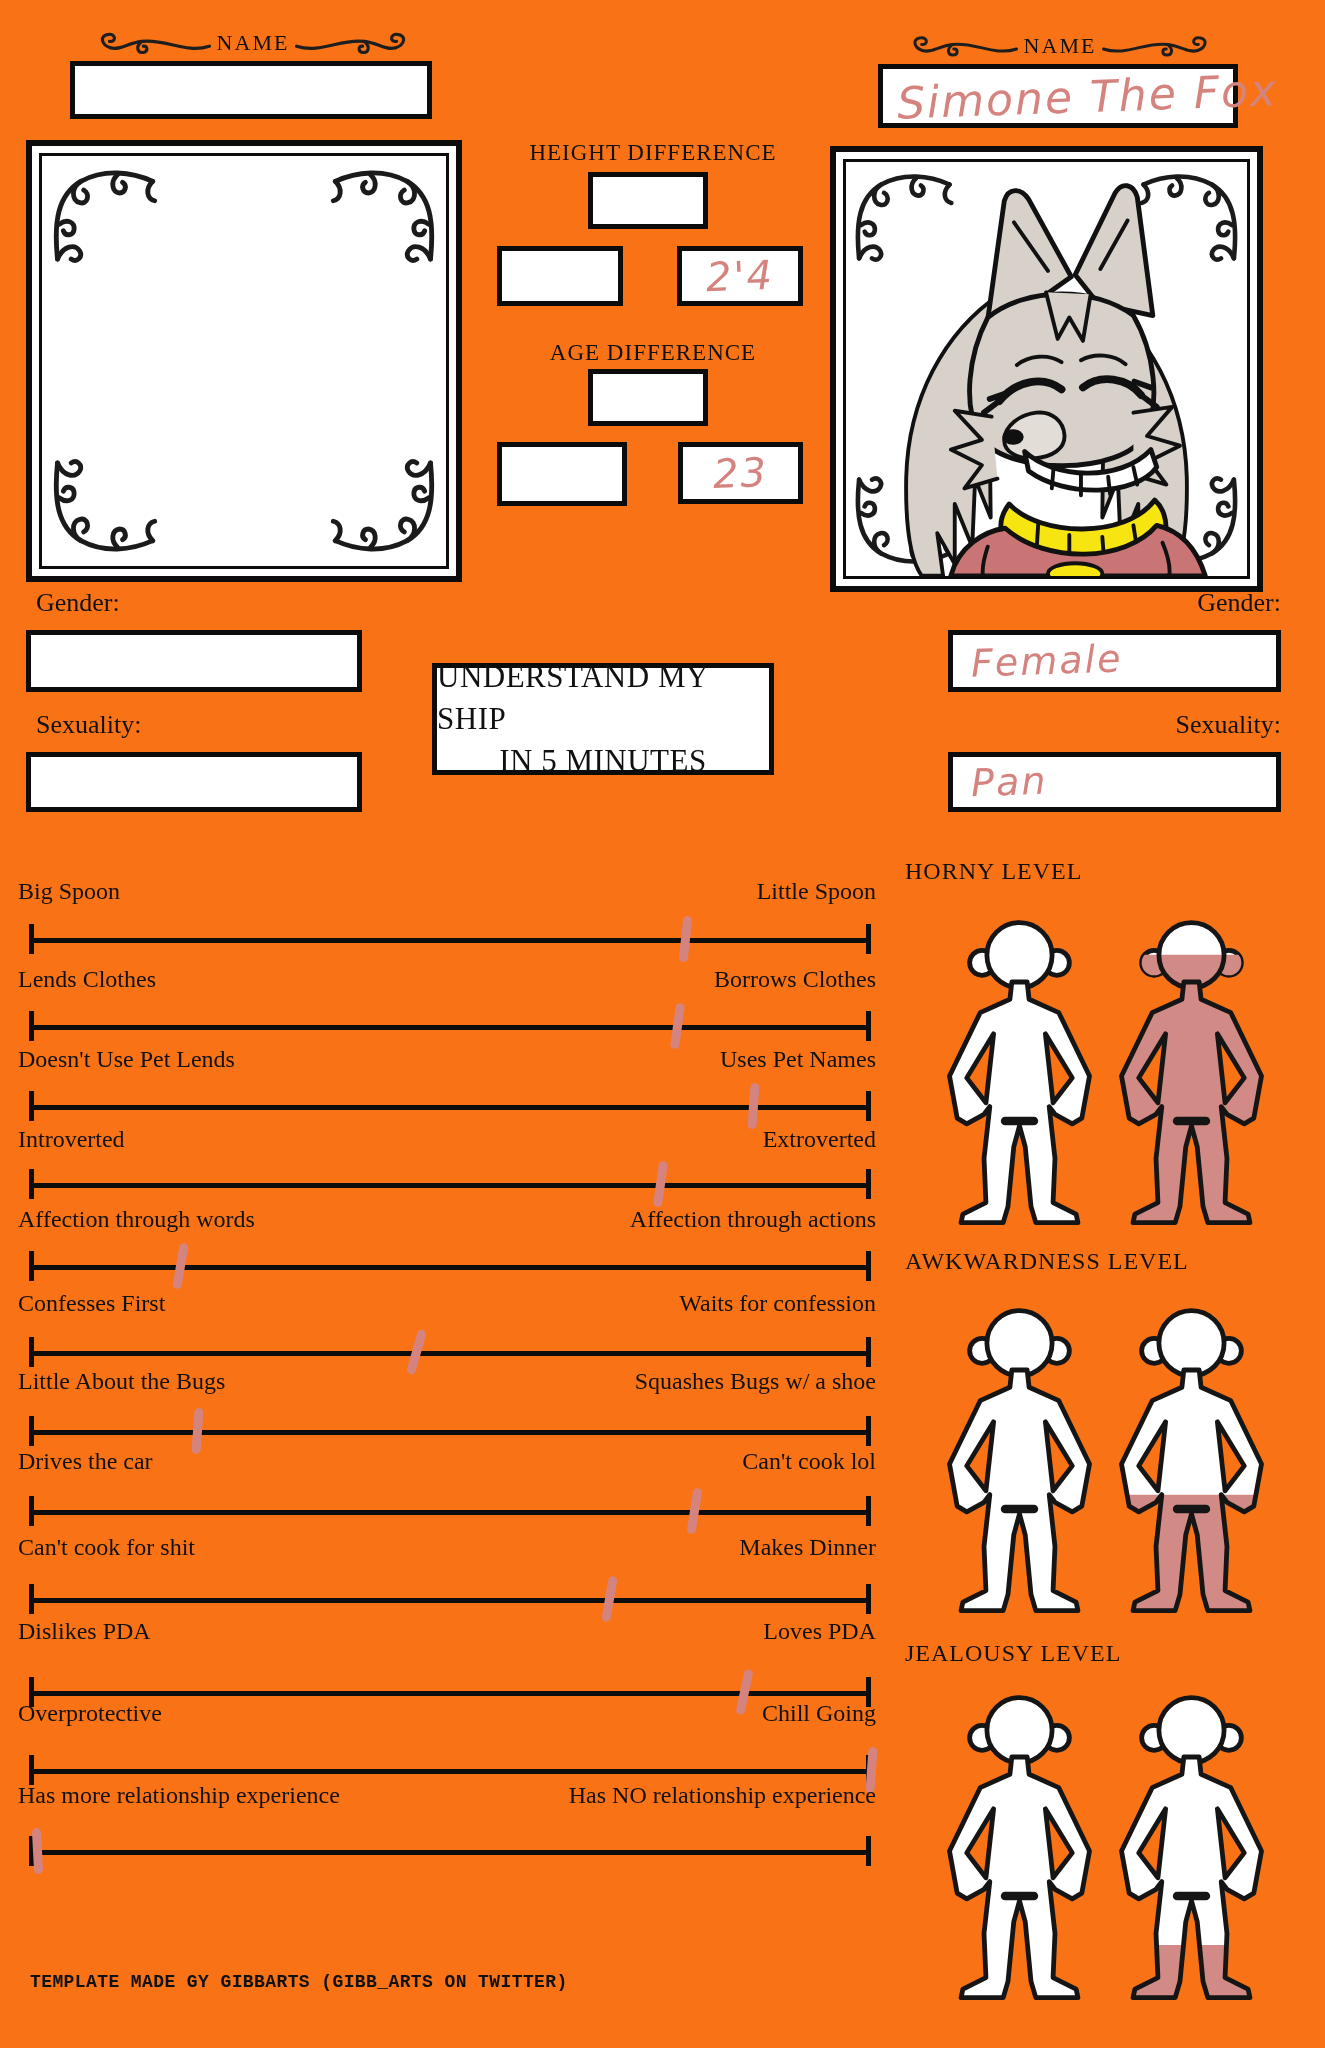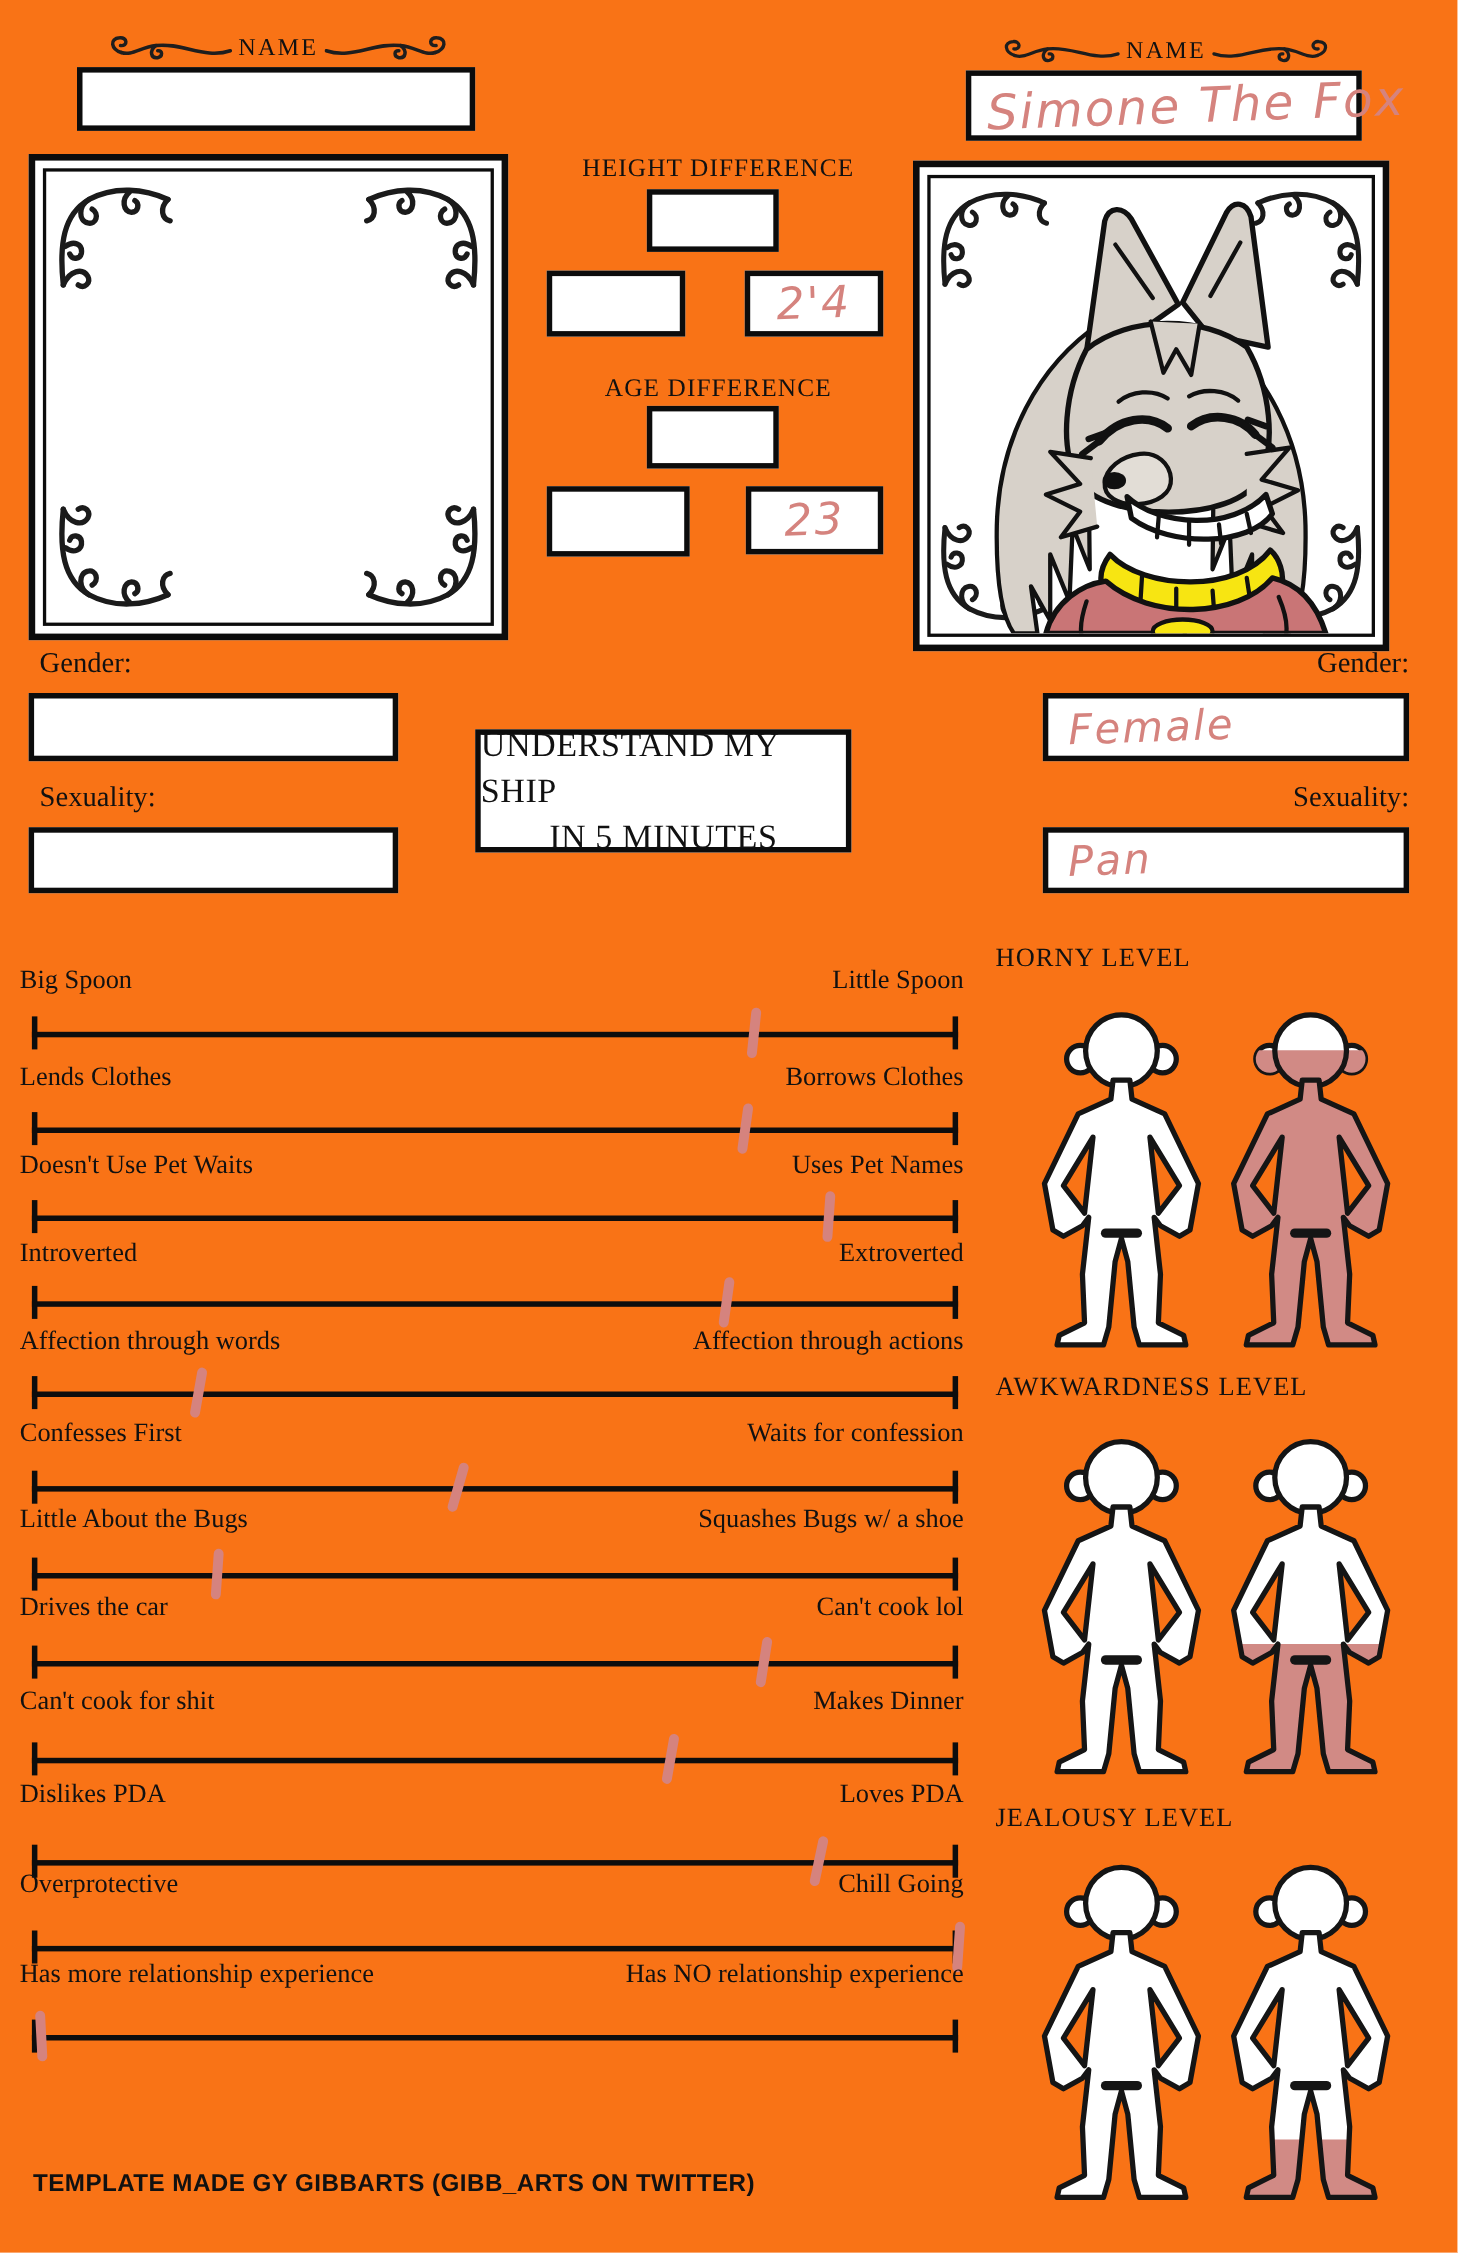--- a/index.html
+++ b/index.html
@@ -47,21 +47,21 @@
   .tick{position:absolute;top:1px;width:5px;height:30px;background:#0d0d0d;}
   .tick.l{left:0;} .tick.r{right:0;}
   .mark{position:absolute;top:-7px;width:9px;height:46px;border-radius:6px;background:#d5837e;}
 
   
   .level-heading{position:absolute;left:905px;width:385px;text-align:left;font-size:24px;letter-spacing:1px;}
   .figure{position:absolute;width:163px;height:320px;}
   .figure svg{width:100%;height:100%;display:block;}
 
   
-  .credit{font-family:Liberation Sans, sans-serif;font-weight:700;font-size:22px;letter-spacing:0.4px;}
+  .credit{font-family:Liberation Mono, monospace;font-weight:700;font-size:18px;letter-spacing:0.4px;}
 </style>
 </head>
 <body>
 
 <div class="page">
 
   <svg width="0" height="0" style="position:absolute">
     <defs>
       <g id="name-flourish-left" fill="none" stroke="#1e1e1e" stroke-width="4" stroke-linecap="round">
         <path d="M148,22 C118,32 92,12 62,16 C44,18 34,28 22,24"></path>
@@ -233,21 +233,21 @@
         </div>
         <div class="slider-track" style="top:44px">
           <div class="track-line"></div>
           <div class="tick l"></div>
           <div class="tick r"></div>
           <div class="mark" style="left:643.84px;transform:rotate(8deg);background:#d5837e"></div>
         </div>
       </div>
       <div class="slider-row" style="top: 1046px; height: 99px;">
         <div class="slider-labels">
-          <span class="ll">Doesn't Use Pet Waits</span>
+          <span class="ll">Doesn't Use Pet Lends</span>
           <span class="rl">Uses Pet Names</span>
         </div>
         <div class="slider-track" style="top:44px">
           <div class="track-line"></div>
           <div class="tick l"></div>
           <div class="tick r"></div>
           <div class="mark" style="left:719.62px;transform:rotate(4deg);background:#d5837e"></div>
         </div>
       </div>
       <div class="slider-row" style="top: 1206px; height: 99px;">

